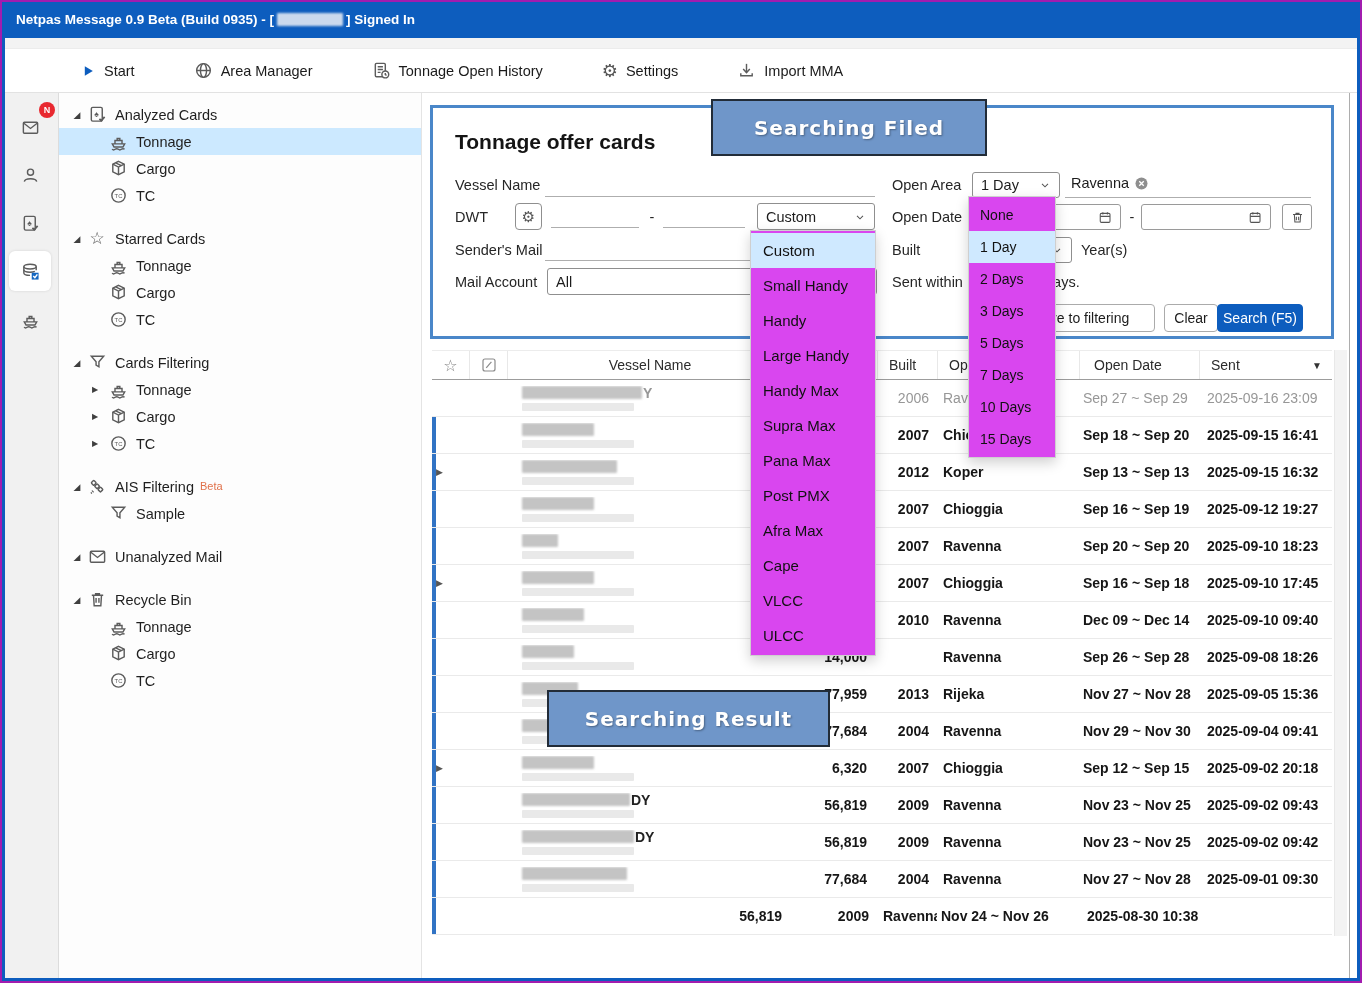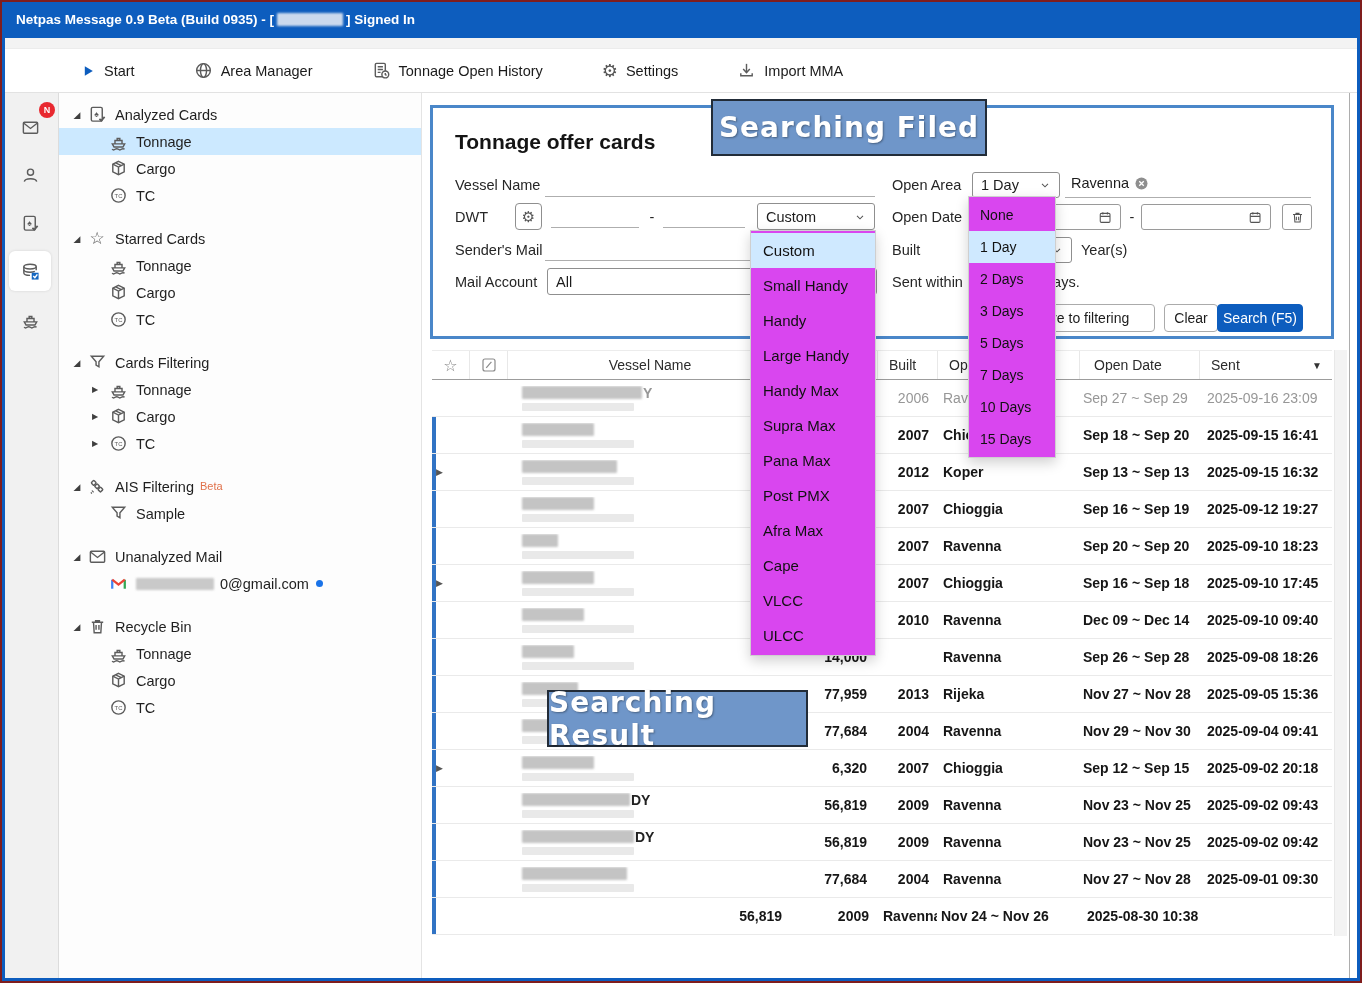--- a/index.html
+++ b/index.html
@@ -1,18 +1,18 @@
 <!DOCTYPE html>
 <html><head>
 <meta charset="utf-8">
 <style>
   * { margin:0; padding:0; box-sizing:border-box; }
   html,body { width:1362px; height:983px; overflow:hidden; background:#fff;
     font-family:"Liberation Sans","DejaVu Sans",sans-serif; }
-  .app { position:relative; width:1362px; height:983px; border:2px solid #7f1d1d; background:#fff; }
+  .app { position:relative; width:1362px; height:983px; border:2px solid #a21caf; background:#fff; }
   .frame { position:absolute; inset:0; border:3px solid #0d5dbe; border-top:none; pointer-events:none; z-index:60; }
 
   
   .titlebar { position:absolute; left:0; top:0; right:0; height:36px; background:#0d5dbe; color:#fff;
     font-size:13.5px; font-weight:bold; line-height:36px; padding-left:14px; }
   .rx-tb { display:inline-block; width:66px; height:13px; background:#dfe7f3; opacity:.9;
     filter:blur(1.2px); vertical-align:-2px; margin:0 3px; border-radius:1px; }
 
   .topstrip { position:absolute; left:0; top:36px; right:0; height:10px; background:#f3f3f3; }
   .toolbar { position:absolute; left:0; top:46px; right:0; height:45px; background:#fff;
@@ -104,23 +104,23 @@
   .nm-l2 { margin-top:3px; width:112px; height:8px; background:#e9e9e9; border-radius:1px; }
   .muted .nm-sfx { color:#979797; }
   .sort { position:absolute; right:10px; font-size:10px; color:#333; }
 
   .vscroll { position:absolute; left:1332px; top:348px; width:13px; height:586px; background:#f3f3f3;
     border-left:1px solid #e8e8e8; }
 
   
   .annot { position:absolute; background:#6f96c9; border:2px solid #222c38; color:#fff; z-index:40;
     display:flex; align-items:center; justify-content:center; font-family:"DejaVu Sans",sans-serif;
-    font-weight:700; font-size:28px; letter-spacing:1px; text-shadow:1px 1px 2px rgba(0,0,0,.35); }
+    font-weight:700; font-size:20px; letter-spacing:1px; text-shadow:1px 1px 2px rgba(0,0,0,.35); }
   .a1 { left:709px; top:97px; width:276px; height:57px; }
-  .a2 { left:545px; top:688px; width:261px; height:57px; }
+  .a2 { left:545px; top:688px; width:283px; height:57px; }
 </style>
 </head>
 <body>
 
 <div class="app">
   <div class="titlebar">
     <span>Netpas Message 0.9 Beta (Build 0935) - [</span><span class="rx-tb"></span><span>] Signed In</span>
   </div>
   <div class="topstrip"></div>
   <div class="toolbar" id="toolbar">
@@ -390,34 +390,20 @@
         <span class="exp">◢</span>
         <span class="t-icon">
           <span class="icon">
             <svg width="19" height="19" viewBox="0 0 20 20" fill="none" stroke="#5c5c5c" stroke-width="1.5">
               <rect x="2.5" y="4.5" width="15" height="11.5" rx="1"></rect>
               <path d="M3 5.5l7 5.5 7-5.5"></path>
             </svg>
           </span>
         </span>
         <span class="t-label">Unanalyzed Mail</span>
-      </div>
-      <div class="tree-row lvl2">
-        <span class="t-icon">
-          <span class="icon">
-            <svg width="19" height="19" viewBox="0 0 20 20" fill="none">
-              <path d="M3.4 15.5V6" stroke="#4285F4" stroke-width="2.4"></path>
-              <path d="M16.6 15.5V6" stroke="#34A853" stroke-width="2.4"></path>
-              <polyline points="3.4,6 10,11.2 16.6,6" stroke="#EA4335" stroke-width="2.4"></polyline>
-            </svg>
-          </span>
-        </span>
-        <span class="rx" style="width: 78px; margin-left: 6px;"></span>
-        <span class="t-label">0@gmail.com</span>
-        <span class="dot"></span>
       </div>
       <div class="tree-row lvl1 group">
         <span class="exp">◢</span>
         <span class="t-icon">
           <span class="icon">
             <svg width="19" height="19" viewBox="0 0 20 20" fill="none" stroke="#5c5c5c" stroke-width="1.5">
               <path d="M4 5.5h12M8 5.5V4h4v1.5M5.8 5.5l.7 11h7l.7-11M8.5 8.5v5M11.5 8.5v5"></path>
             </svg>
           </span>
         </span>

